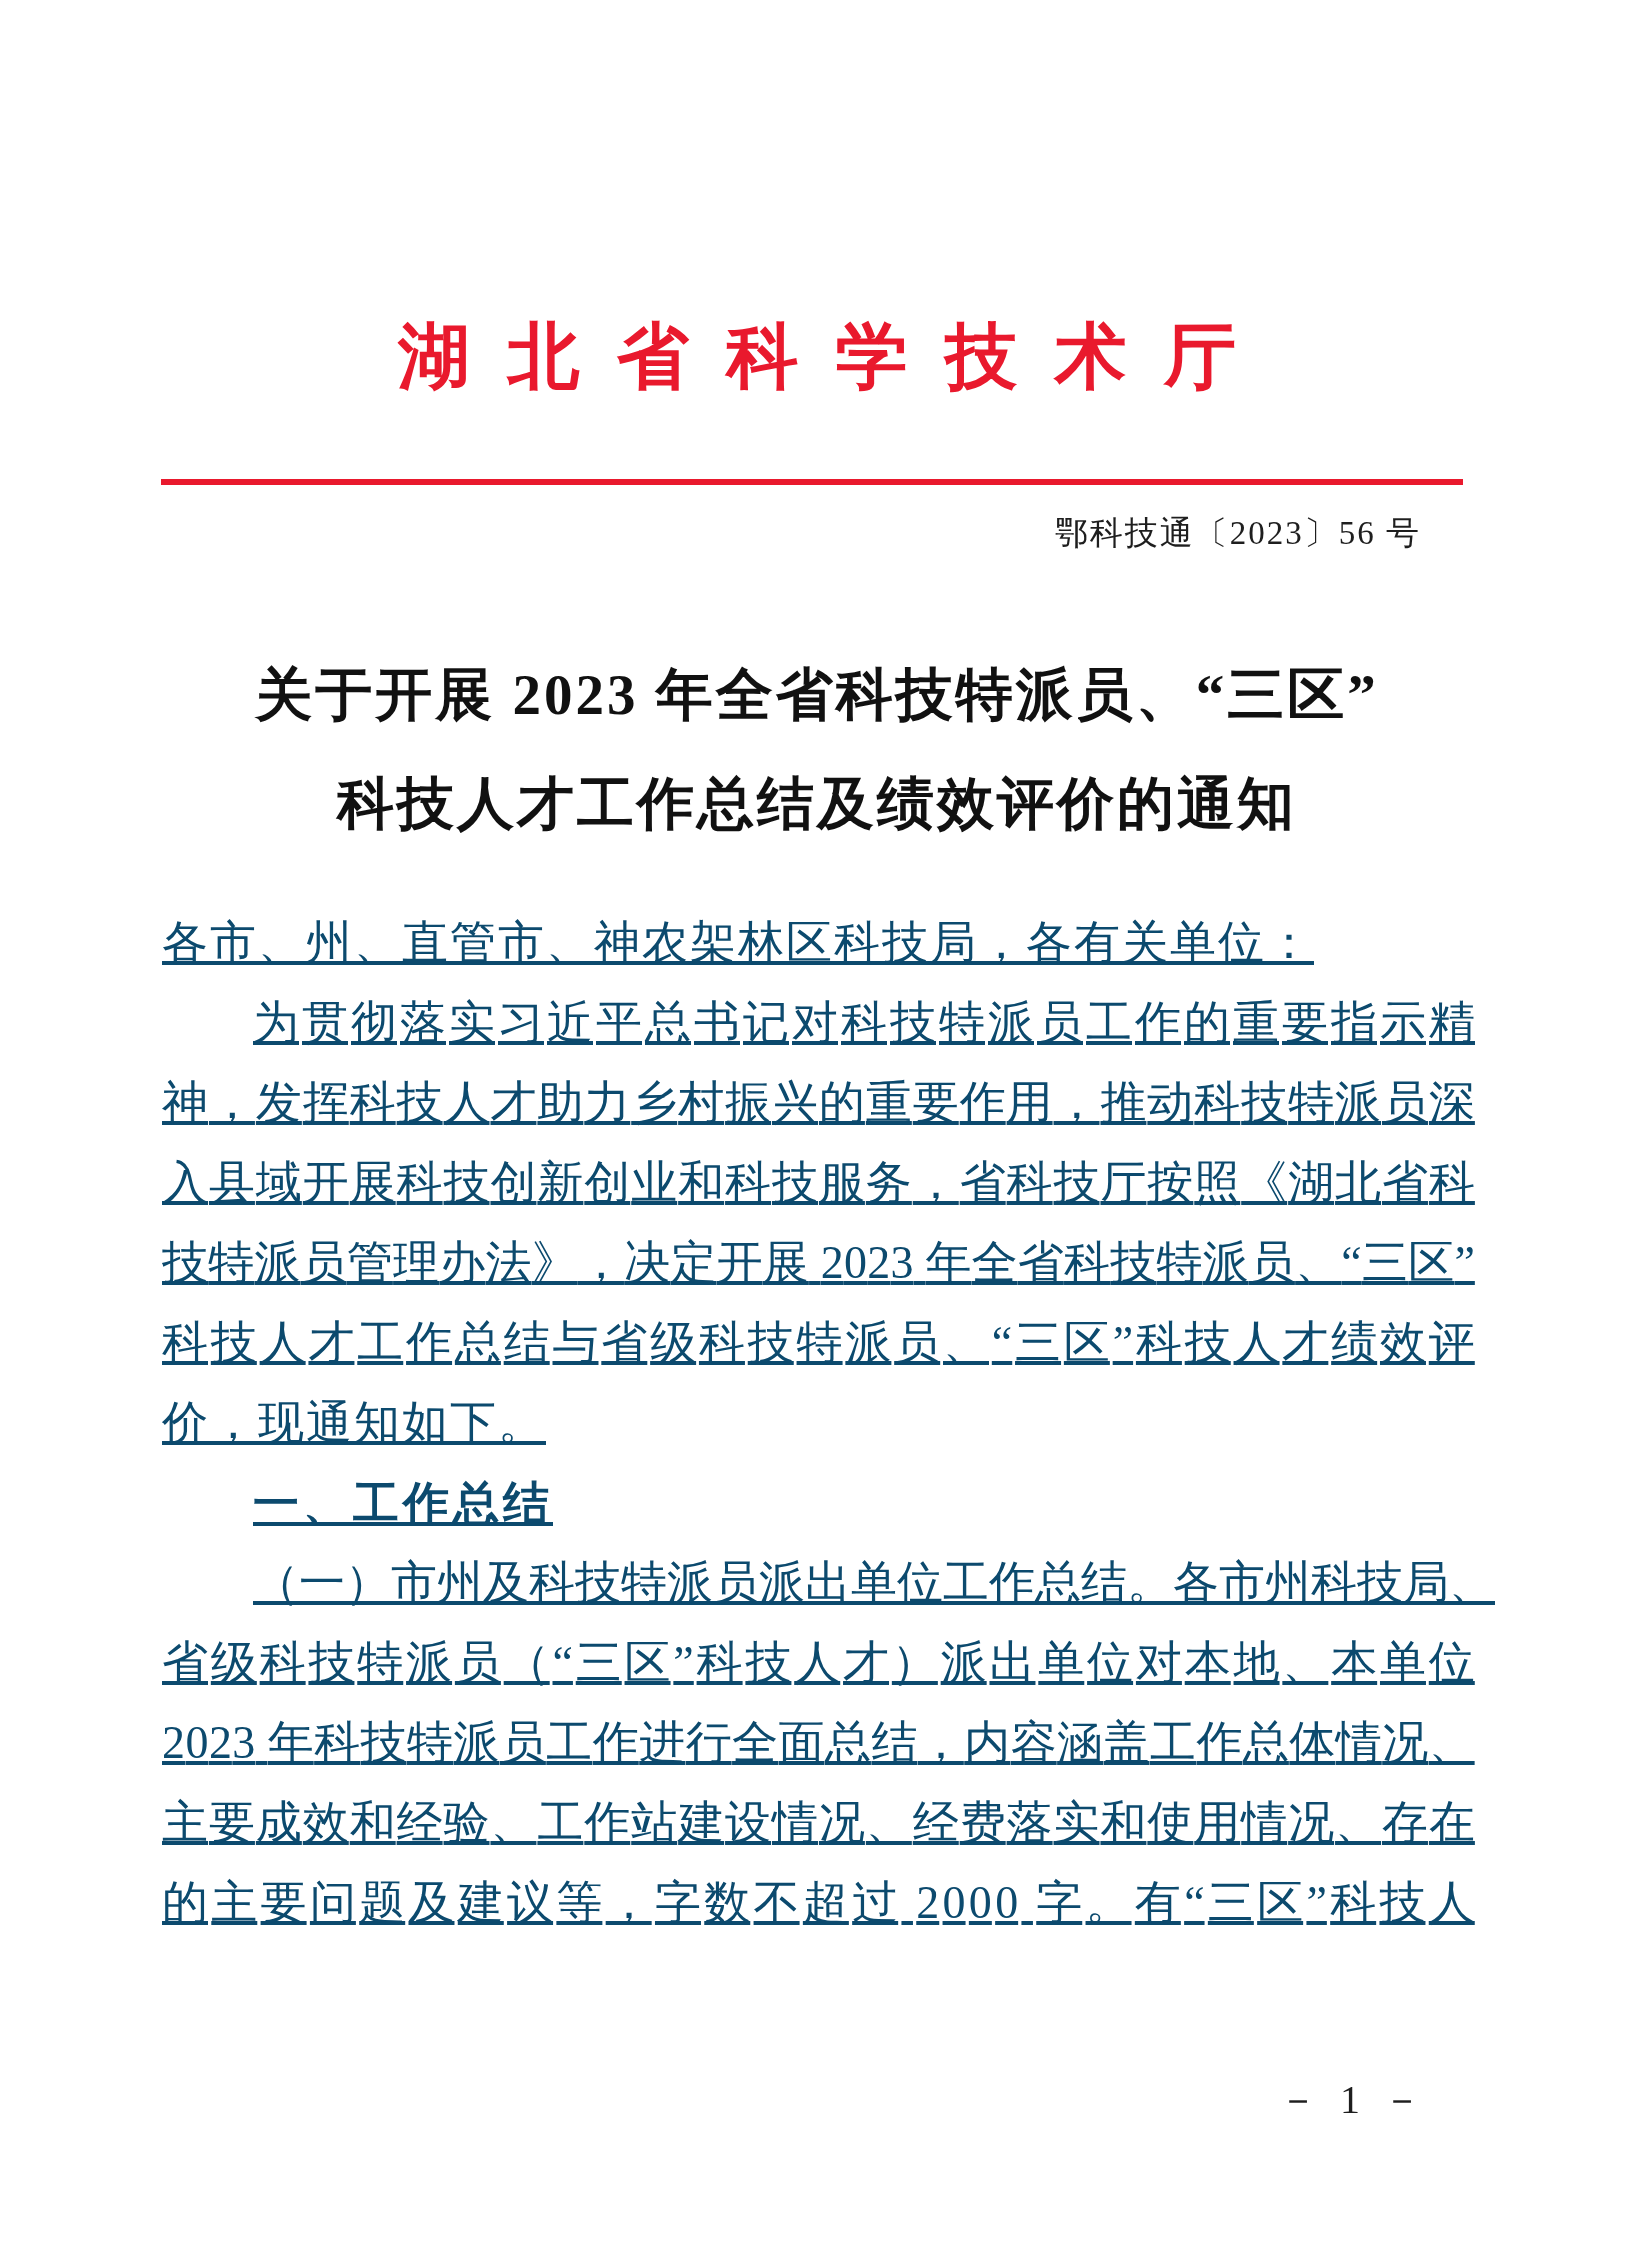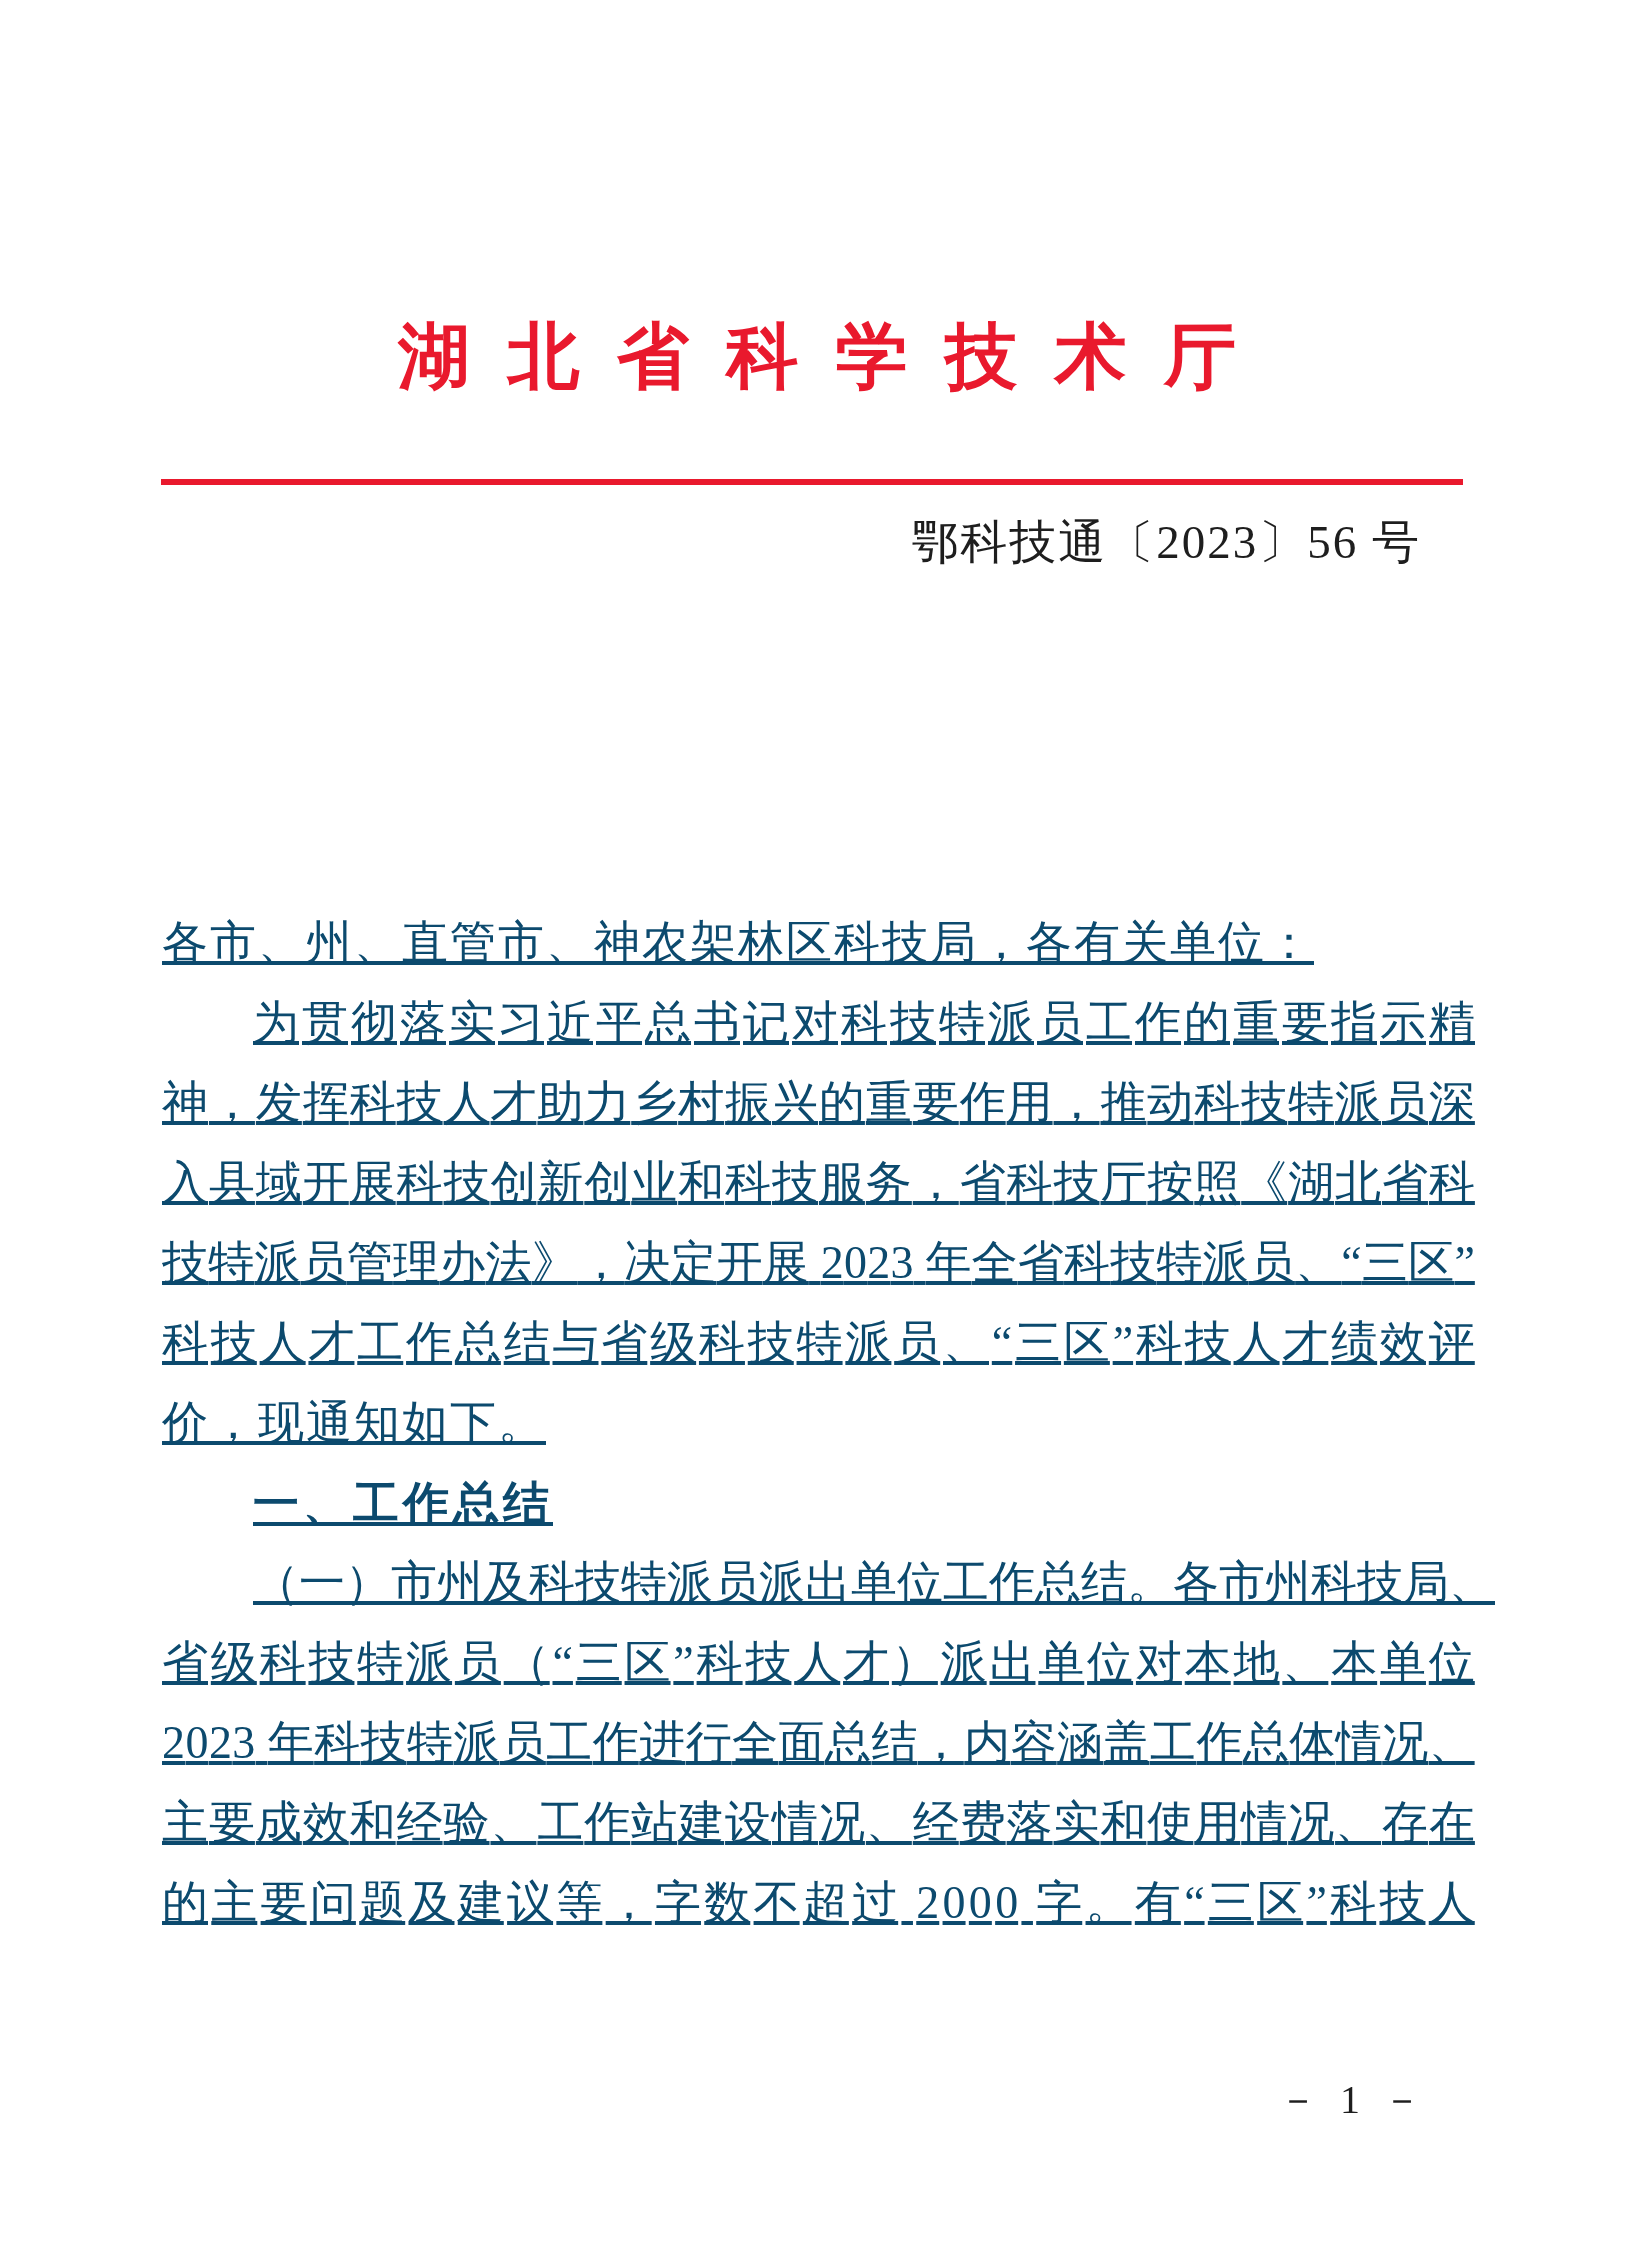--- a/index.html
+++ b/index.html
@@ -30,21 +30,21 @@
     top: 479px;
     left: 161px;
     width: 1302px;
     height: 6px;
     background: #e9192d;
   }
   .doc-number {
     position: absolute;
     top: 511px;
     right: 213px;
-    font-size: 47px;
+    font-size: 33px;
     letter-spacing: 2px;
     white-space: nowrap;
     margin-left: 24px;
   }
   .title {
     position: absolute;
     top: 640px;
     left: 0;
     width: 100%;
     margin: 0;
@@ -96,20 +96,24 @@
 <body>
 
 <div class="page">
 
   <div class="agency">湖北省科学技术厅</div>
 
   <div class="red-rule"></div>
 
   <div class="doc-number">鄂科技通〔2023〕56 号</div>
 
+  <h1 class="title">
+    <span>关于开展 2023 年全省科技特派员、“三区”</span>
+    <span>科技人才工作总结及绩效评价的通知</span>
+  </h1>
 
   <main class="body-block">
     <div class="bline">各市、州、直管市、神农架林区科技局，各有关单位：</div>
 
     <div class="bline stretch indent">
         <span>为</span>
         <span>贯</span>
         <span>彻</span>
         <span>落</span>
         <span>实</span>

